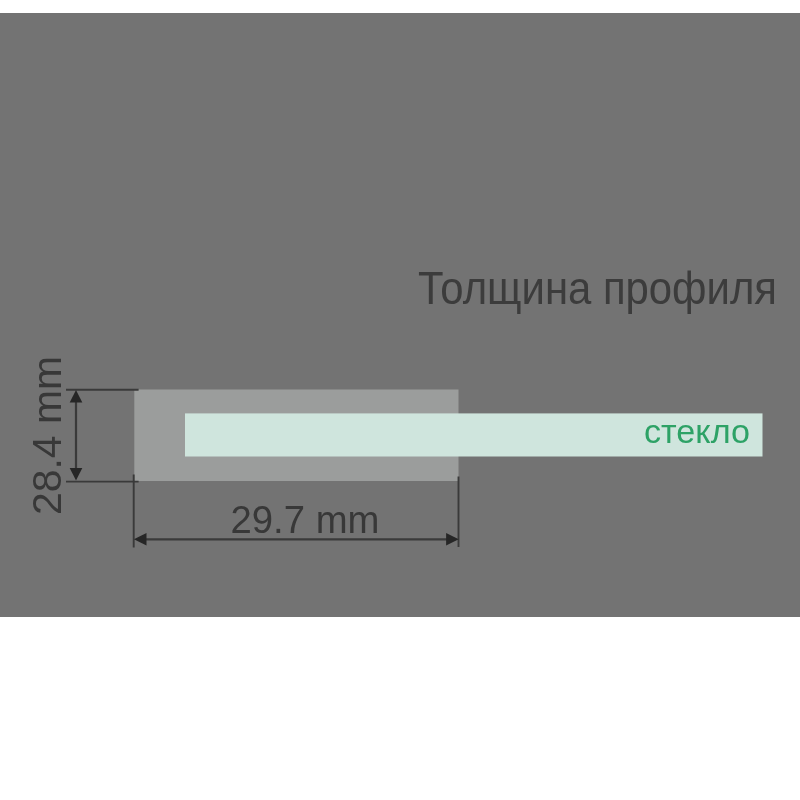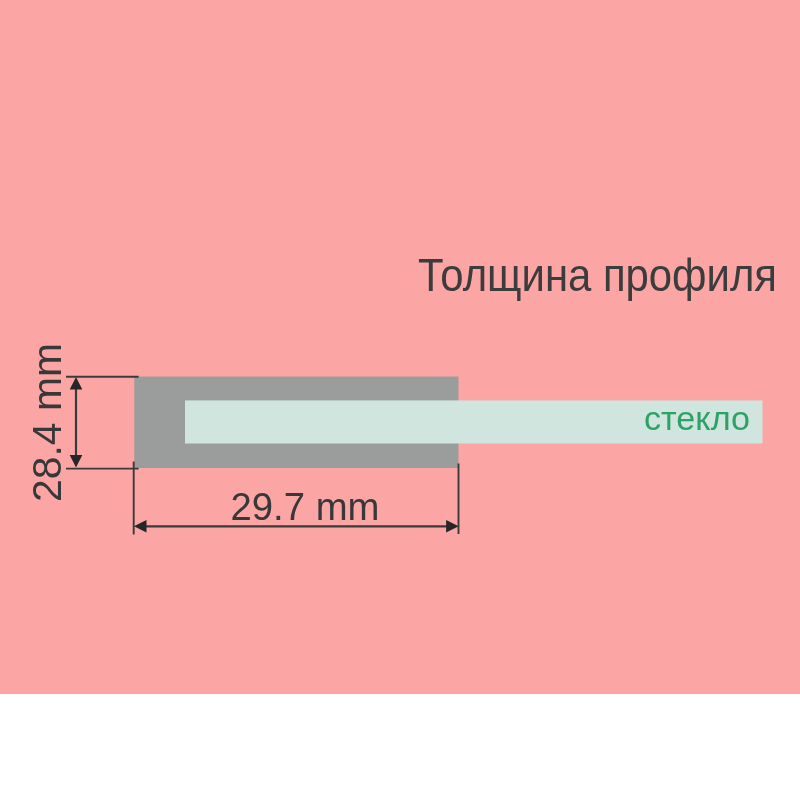--- a/index.html
+++ b/index.html
@@ -1,17 +1,17 @@
 <!DOCTYPE html>
 <html><head>
 <meta charset="utf-8">
 <style>
   html,body{margin:0;padding:0;background:#ffffff;}
-  .page{position:relative;width:800px;height:694px;background:#fca5a5;overflow:hidden;
-        font-family:"Liberation Sans", sans-serif;}
+  .page{position:relative;width:800px;height:604px;background:#737373;overflow:hidden;
+        font-family:"Liberation Sans", sans-serif;margin-top:13px;}
 </style>
 </head>
 <body>
 <div class="page">
 <svg width="800" height="800" viewBox="0 0 800 800" xmlns="http://www.w3.org/2000/svg">
 
   <rect x="134.3" y="376.5" width="324.2" height="91.5" fill="#9b9d9c"></rect>
   <rect x="185" y="400.4" width="577.5" height="43.1" fill="#cfe5dd"></rect>
 
   <text x="418" y="291" font-size="46" fill="#3c3c3c" textLength="359" lengthAdjust="spacingAndGlyphs">Толщина профиля</text>

